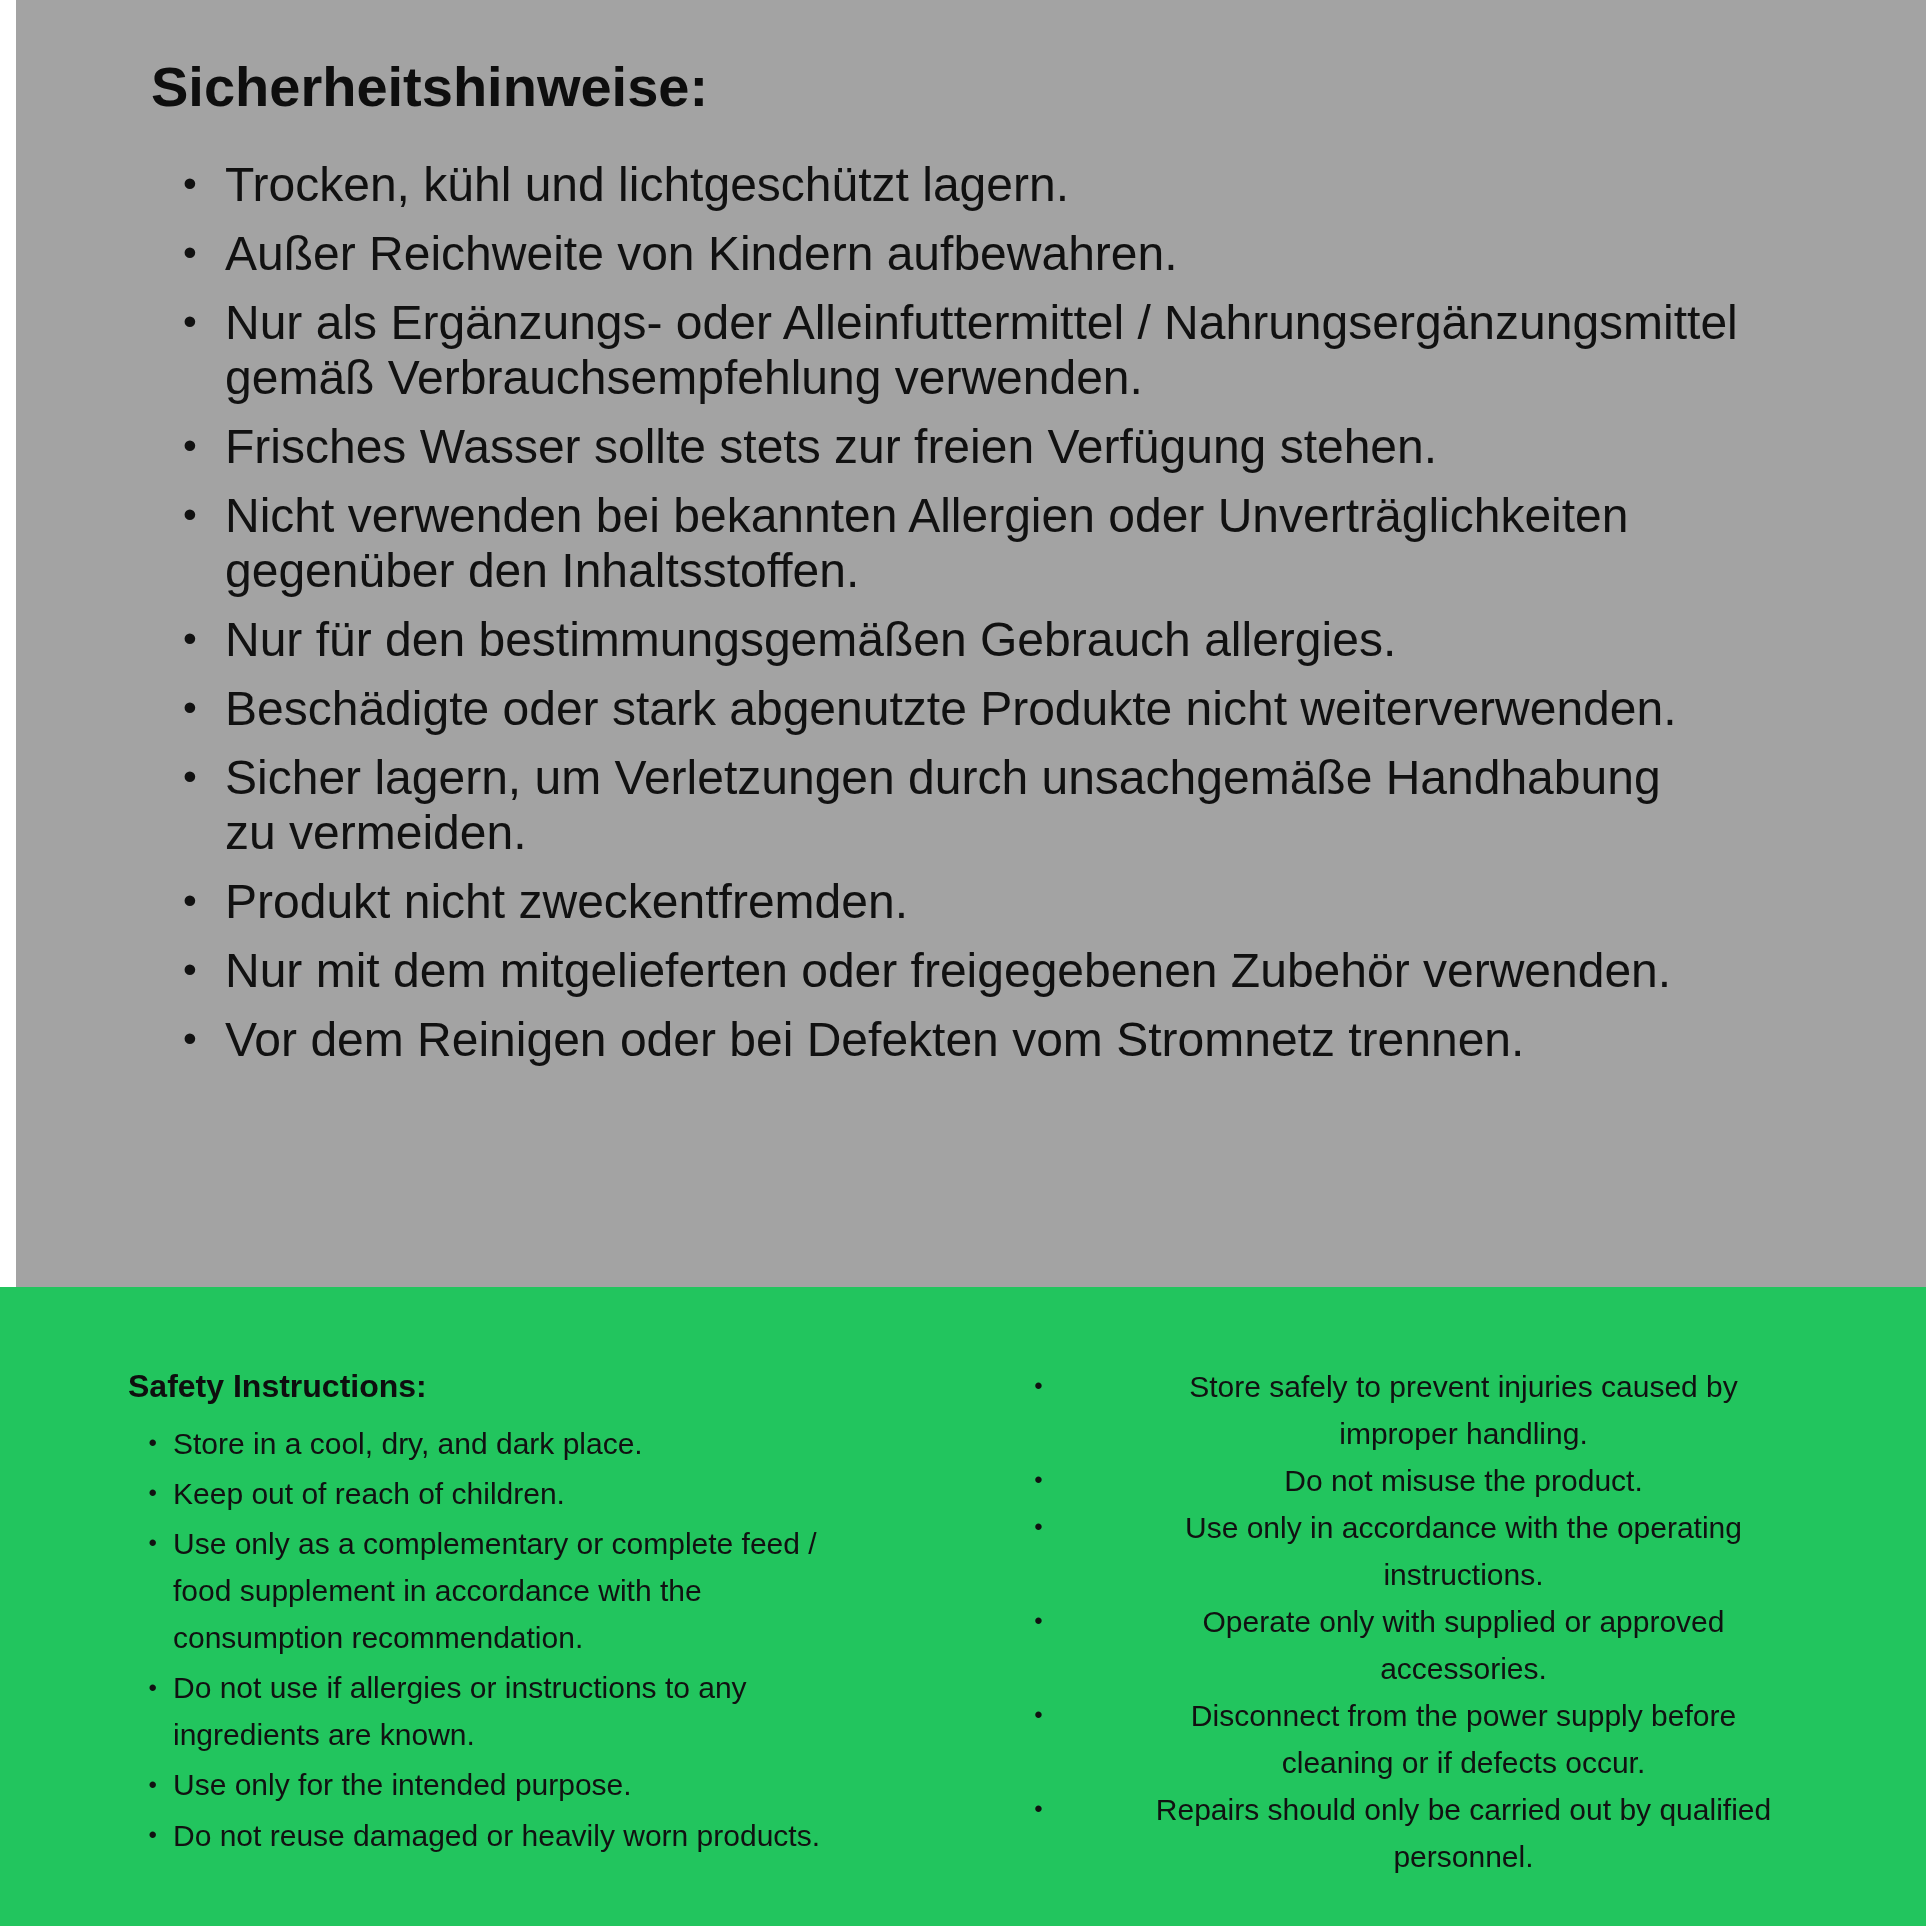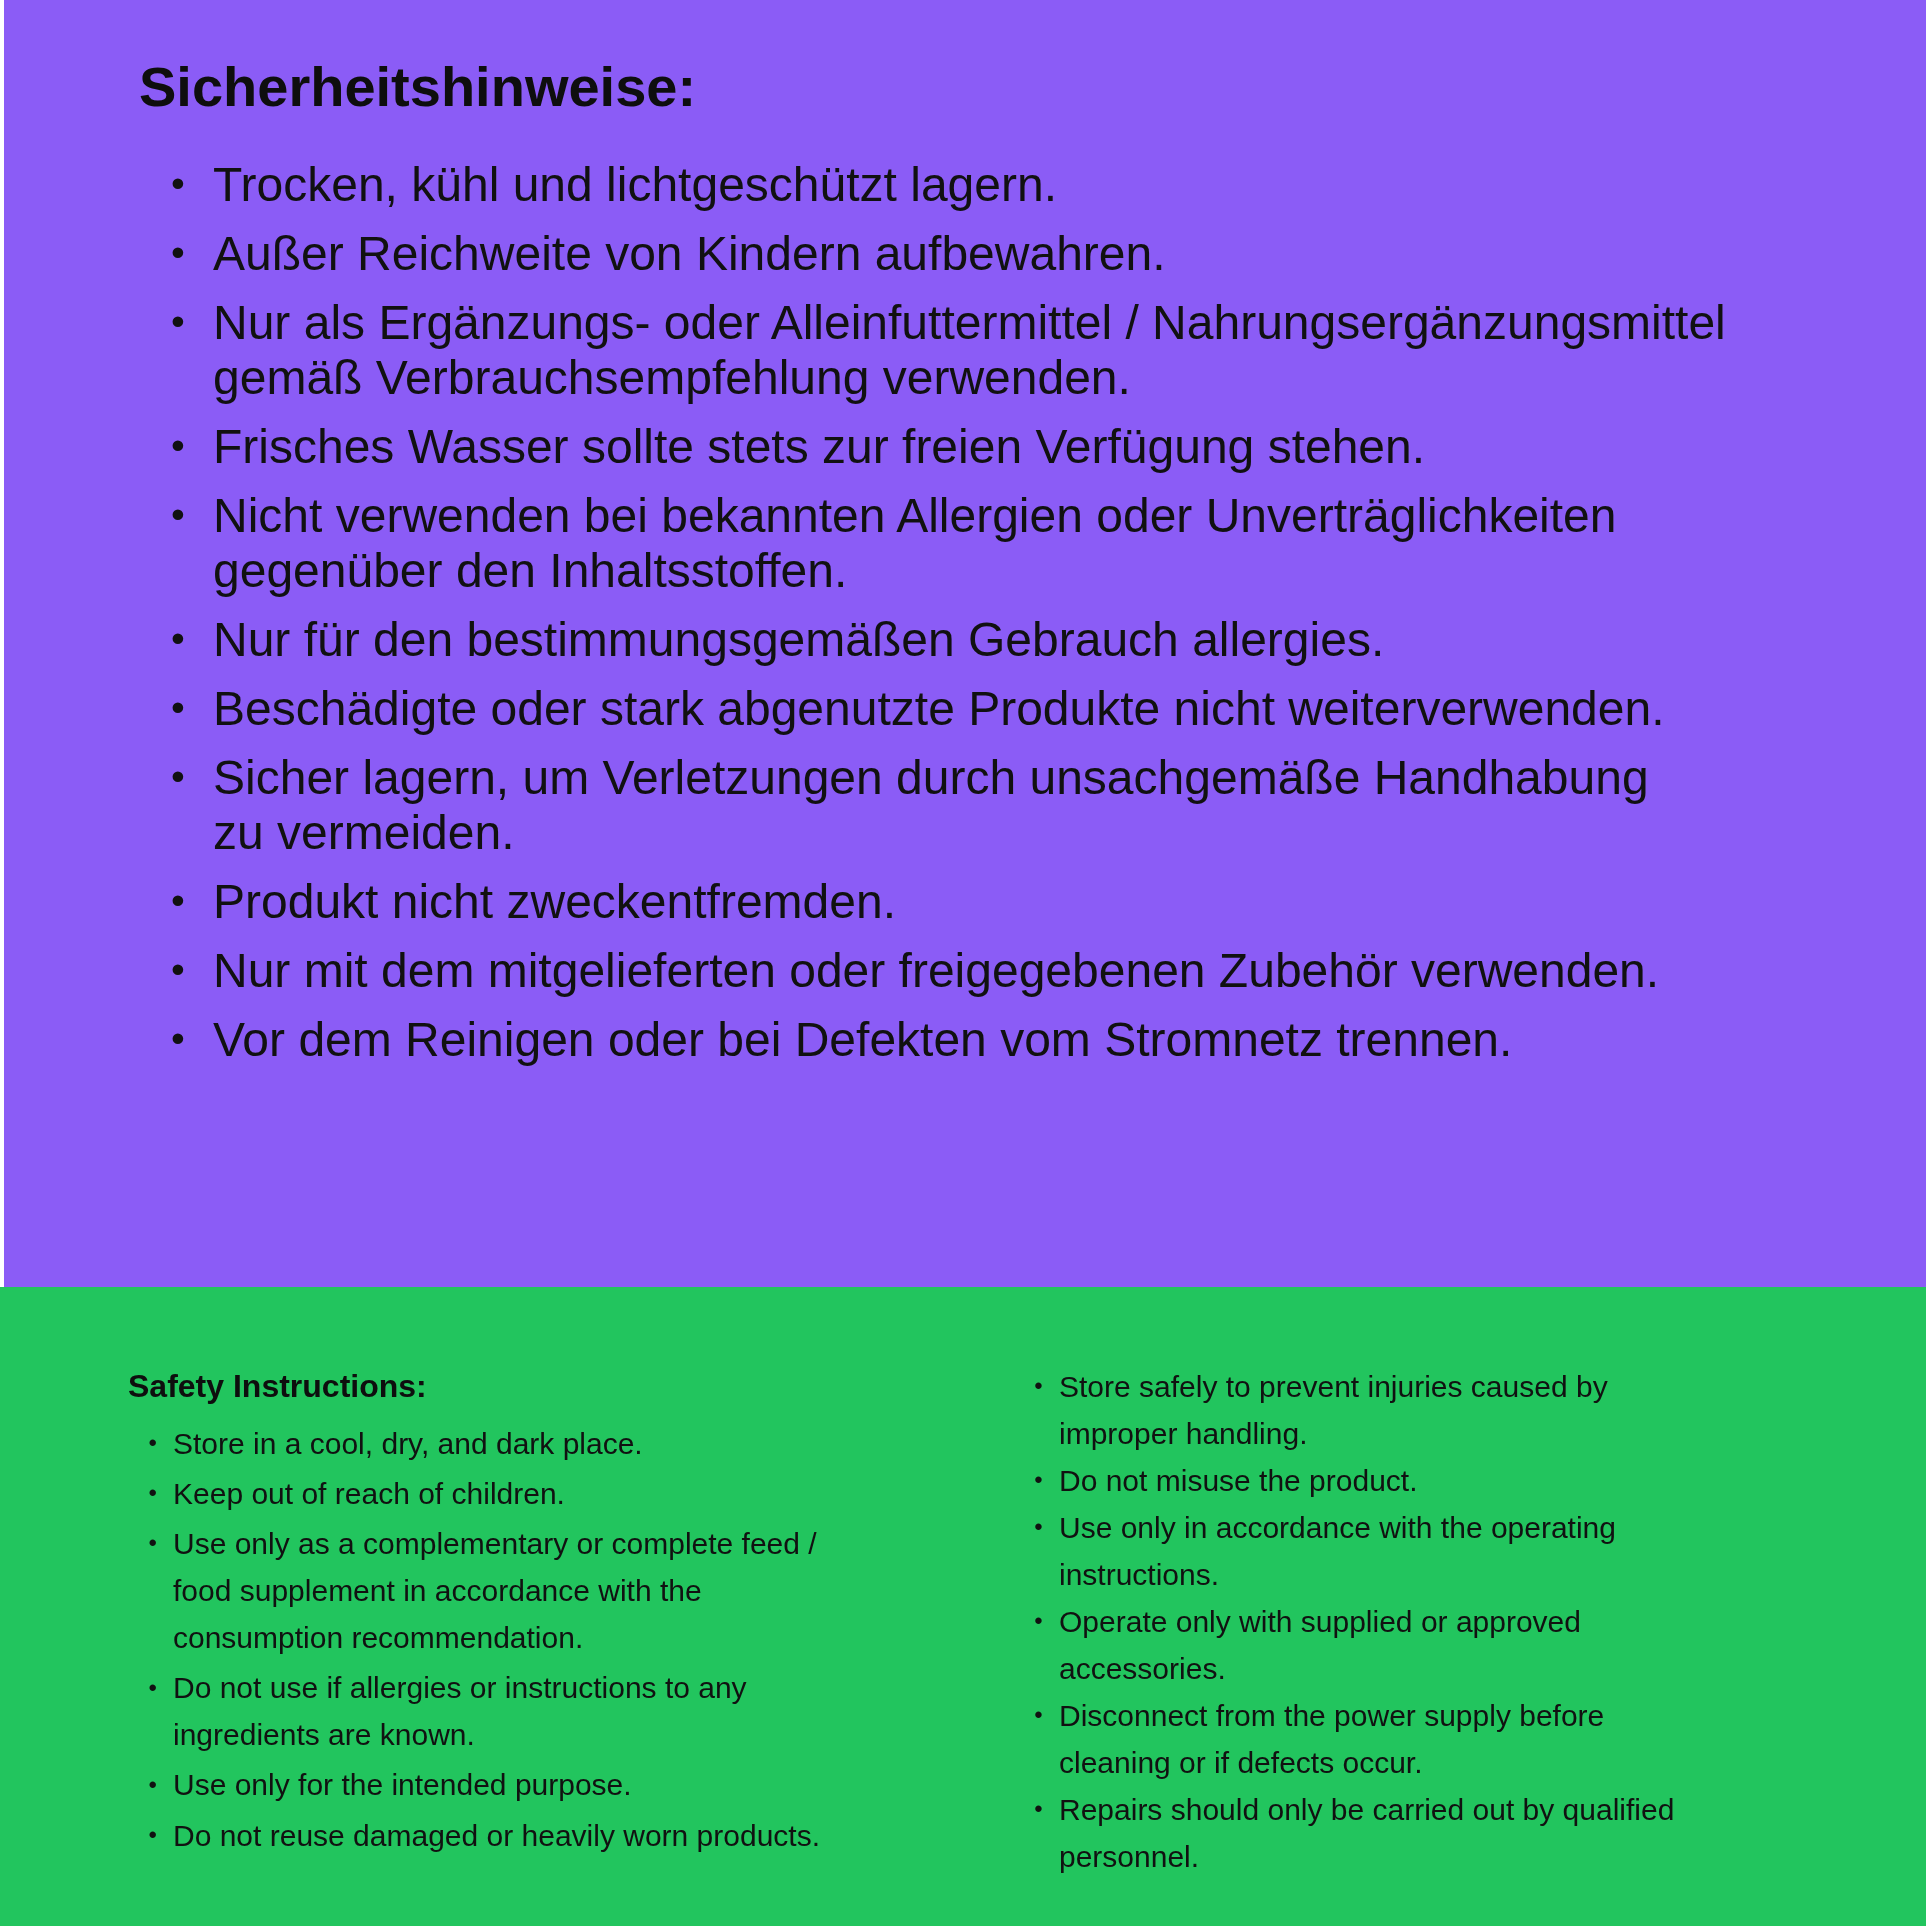--- a/index.html
+++ b/index.html
@@ -13,23 +13,23 @@
     position: relative;
     font-family: "Liberation Sans", "DejaVu Sans", sans-serif;
     color: #111111;
     box-sizing: border-box;
   }
   *, *::before, *::after { box-sizing: border-box; }
 
   
   .section-german {
     position: absolute;
-    top: 0; left: 4px; right: 0;
+    top: 0; left: 16px; right: 0;
     height: 1287px;
-    background: #8b5cf6;
+    background: #a3a3a3;
     padding: 53px 122px 8px 135px;
     overflow: hidden;
   }
   .de-heading {
     font-size: 56px;
     line-height: 68px;
     font-weight: 700;
     margin: 0 0 36px 0;
     color: #0e0e0e;
     letter-spacing: 0;
@@ -65,20 +65,21 @@
     padding: 76px 58px 0 128px;
     display: flex;
     align-items: flex-start;
   }
   .col-left {
     width: 905px;
     flex: 0 0 auto;
   }
   .col-right {
     flex: 1 1 auto;
+    text-align: center;
   }
   .en-heading {
     font-size: 32px;
     line-height: 47px;
     font-weight: 700;
     margin: 0 0 9.6px 0;
     color: #0e0e0e;
   }
   ul.en-list li {
     font-size: 30px;

